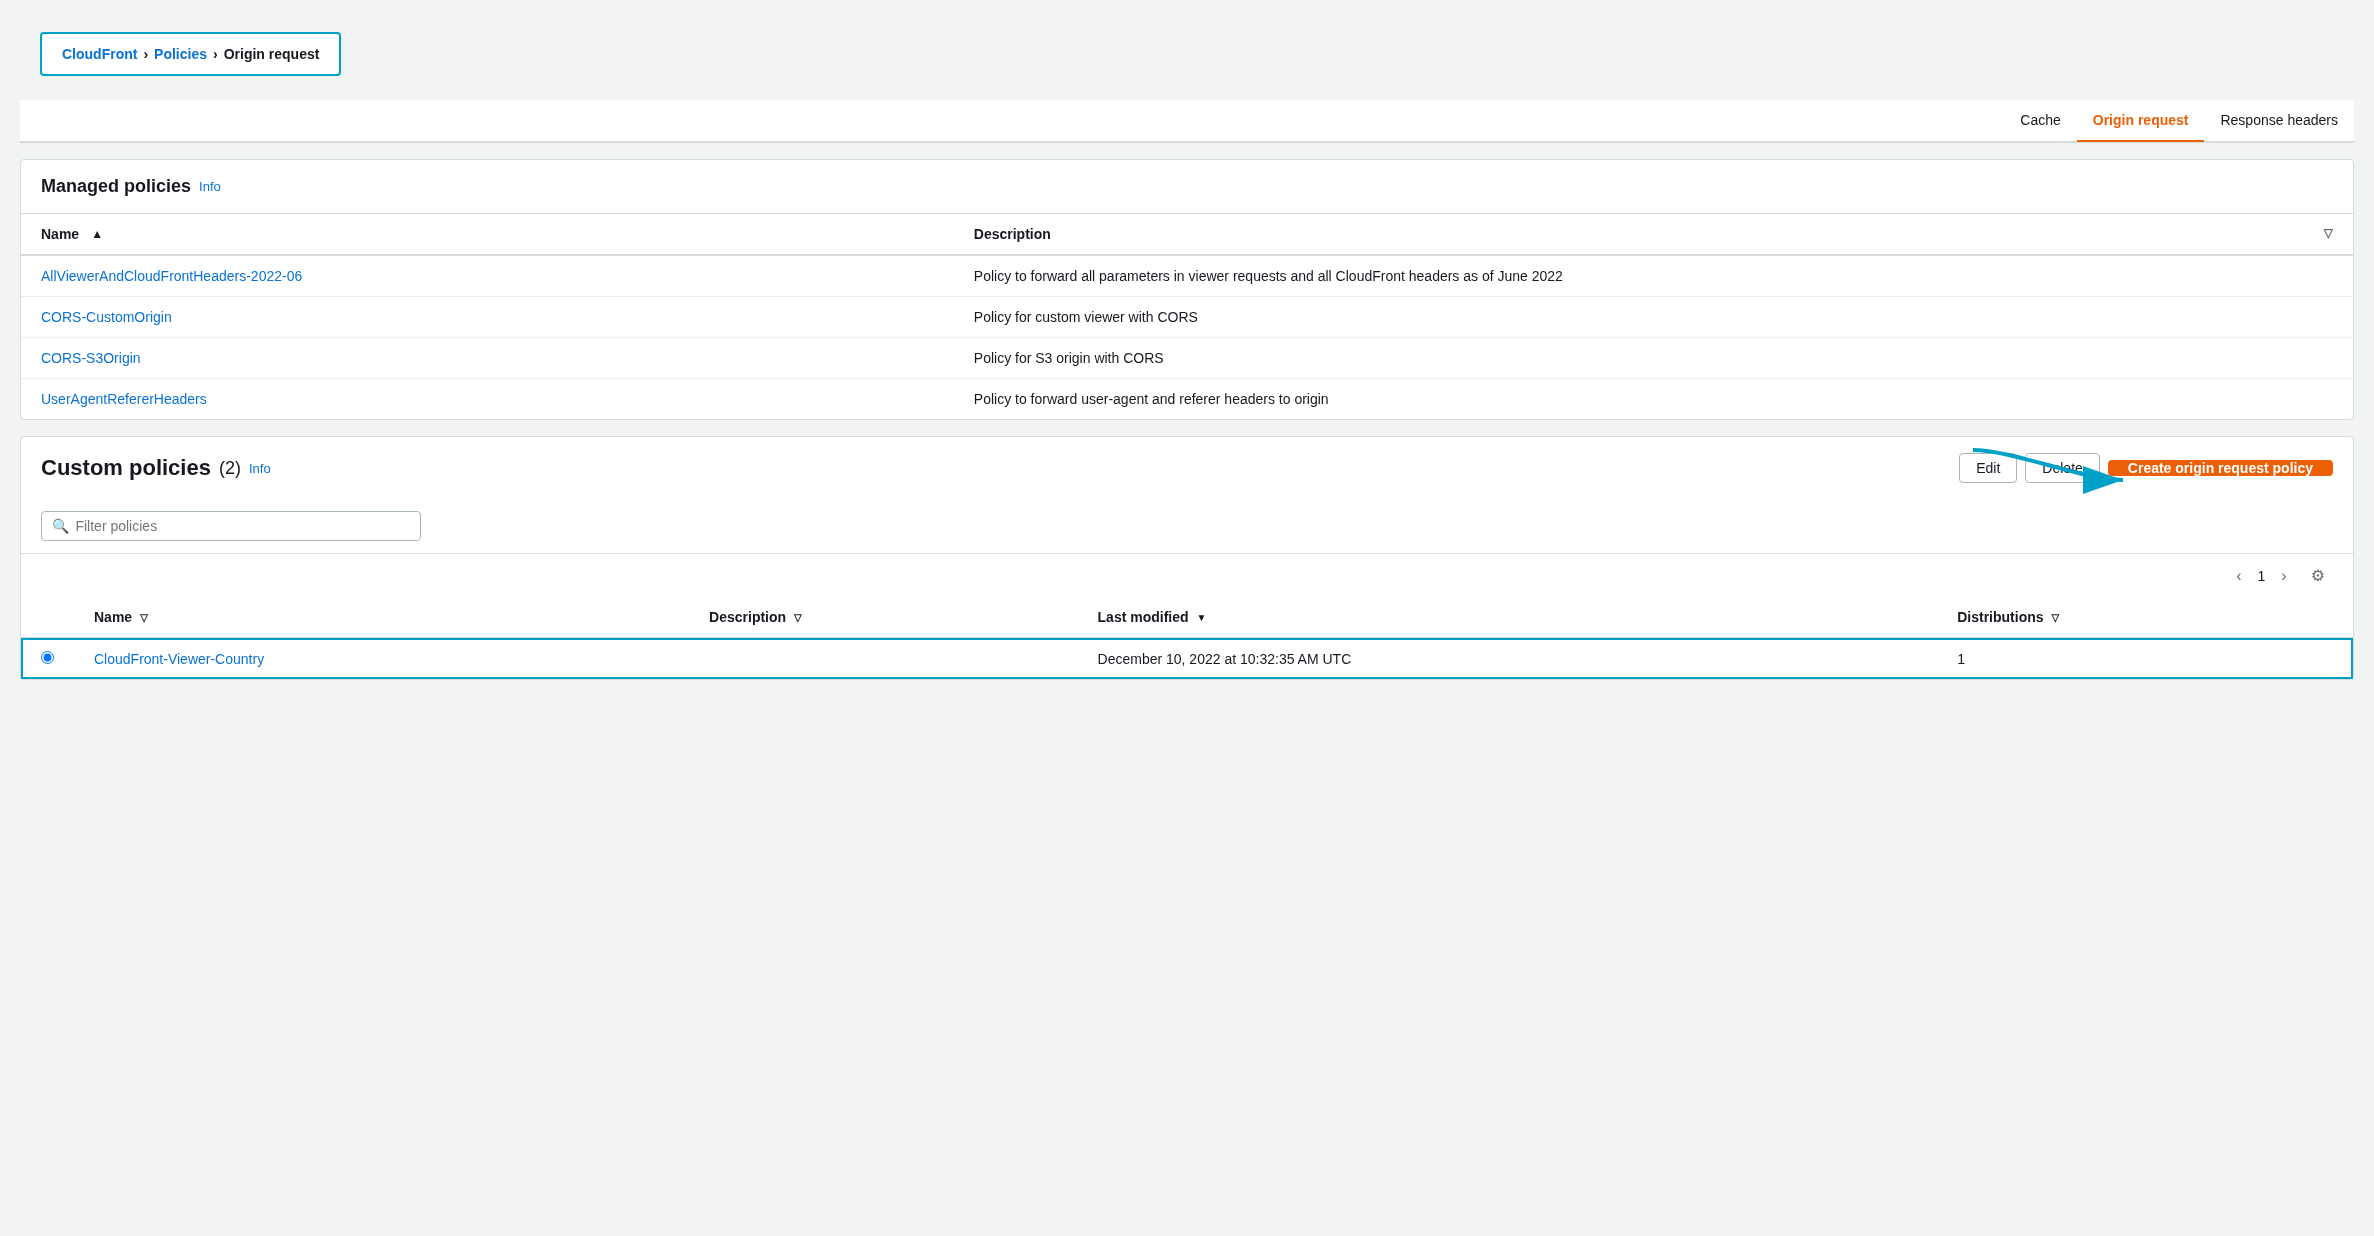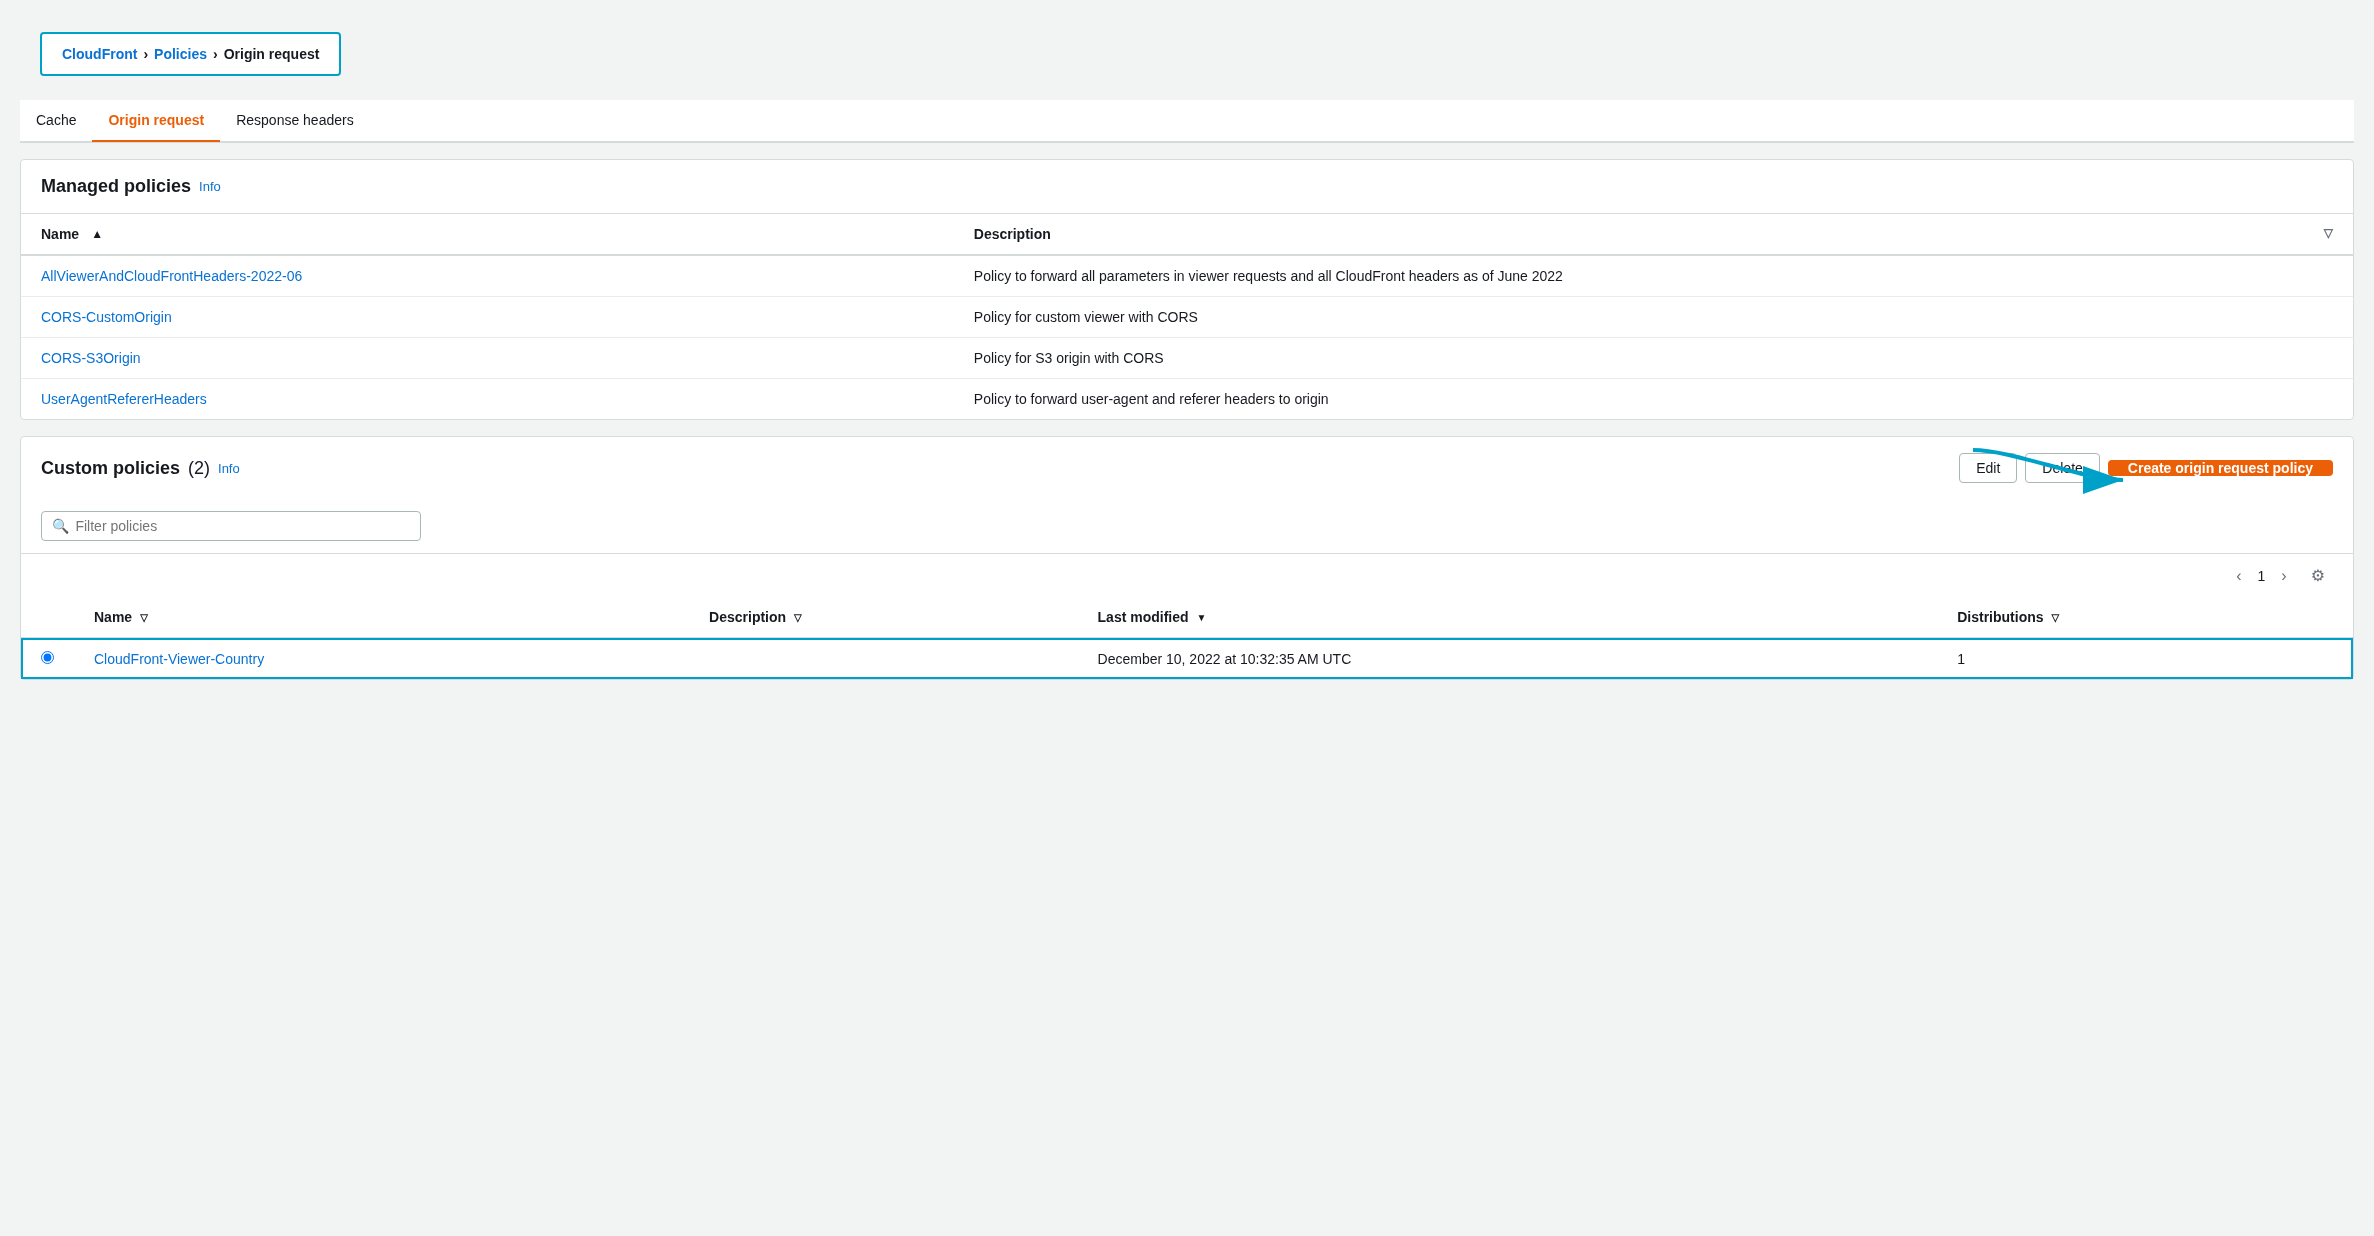--- a/index.html
+++ b/index.html
@@ -145,21 +145,21 @@
       display: flex;
       align-items: center;
       justify-content: space-between;
     }
     .custom-card-title-area {
       display: flex;
       align-items: center;
       gap: 8px;
     }
     .custom-card-title {
-      font-size: 18px;
+      font-size: 22px;
       font-weight: 700;
     }
     .count-badge {
       font-size: 18px;
       font-weight: 400;
       color: #16191f;
     }
     .action-buttons {
       display: flex;
       align-items: center;
@@ -299,21 +299,21 @@
   <div class="breadcrumb-bar">
     <a class="breadcrumb-link">CloudFront</a>
     <span class="breadcrumb-sep">›</span>
     <a class="breadcrumb-link">Policies</a>
     <span class="breadcrumb-sep">›</span>
     <span class="breadcrumb-current">Origin request</span>
   </div>
 </div>
 
 <div style="margin: 8px 20px 0 20px; background:#fff; border-bottom: 1px solid #d5dbdb;">
-  <div class="tabs-container" style="margin:0; padding: 0 0;">
+  <div class="tabs-container" style="margin:0; padding: 0 0; justify-content: flex-end;">
     <div class="tab">Cache</div>
     <div class="tab active">Origin request</div>
     <div class="tab">Response headers</div>
   </div>
 </div>
 
 <div class="main-content">
 
   <div class="card">
     <div class="card-header">

